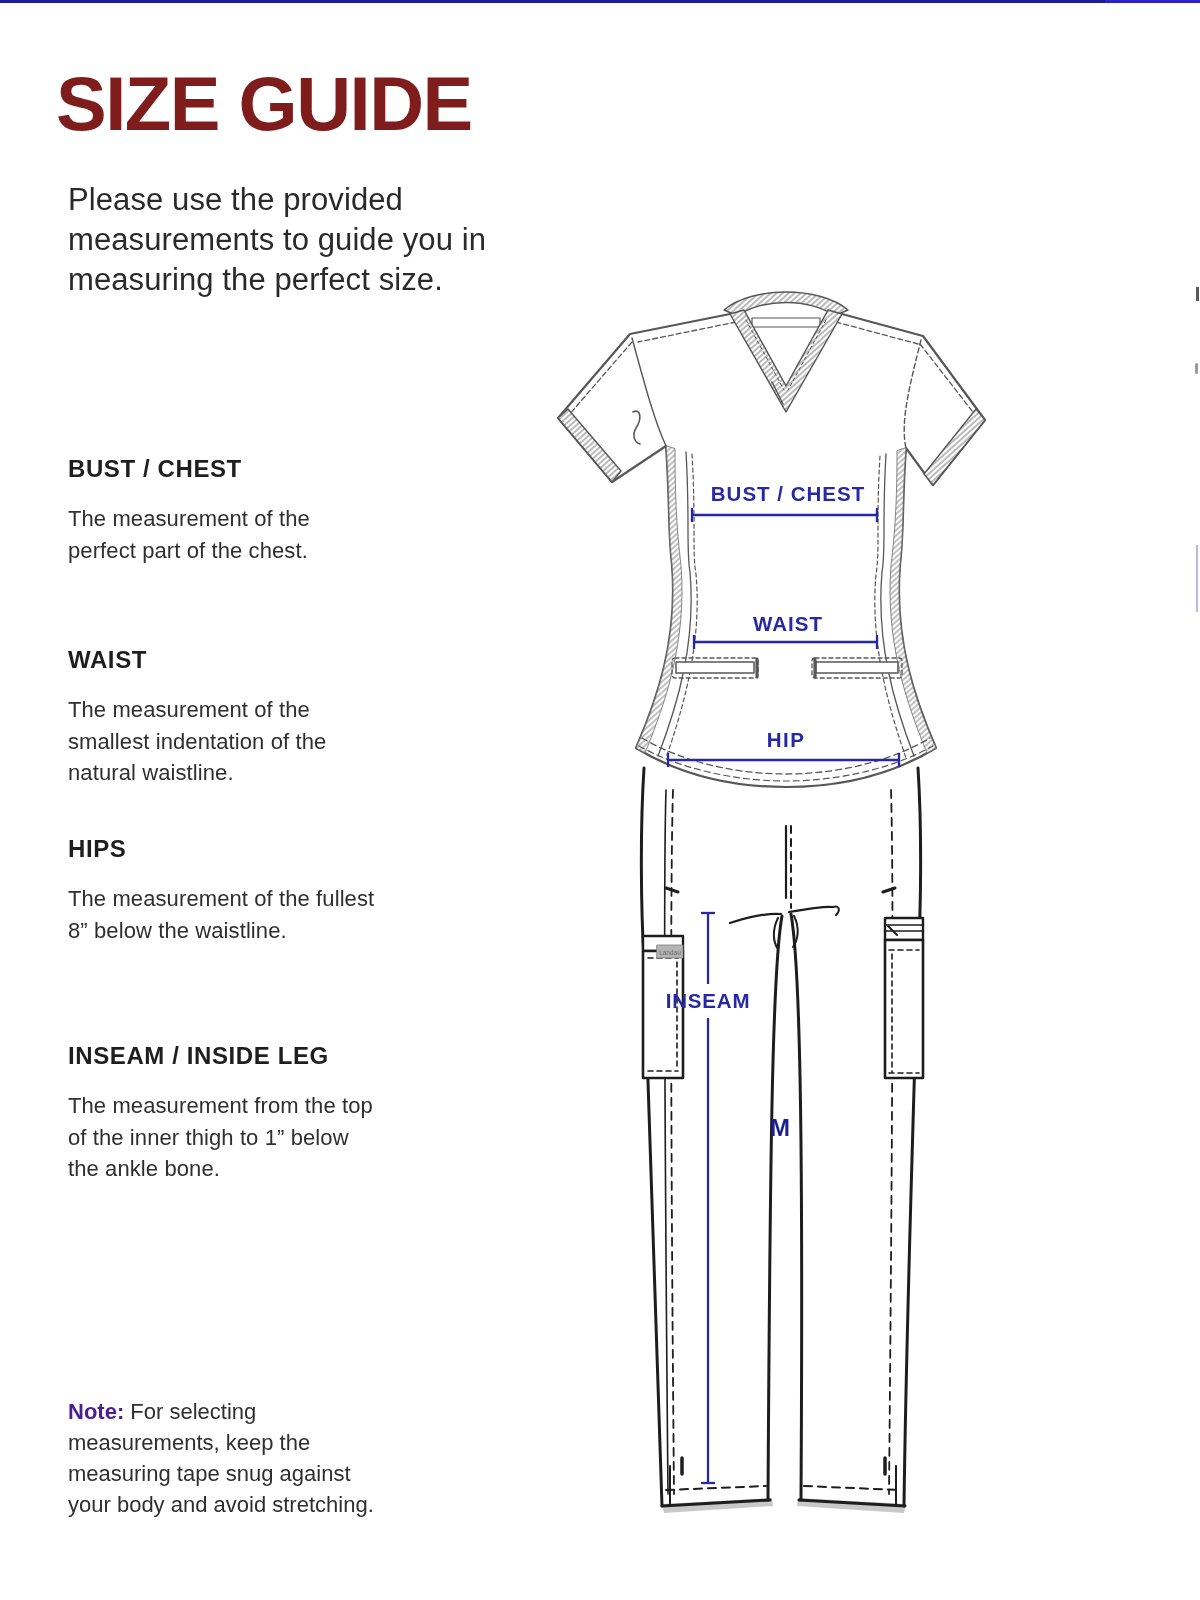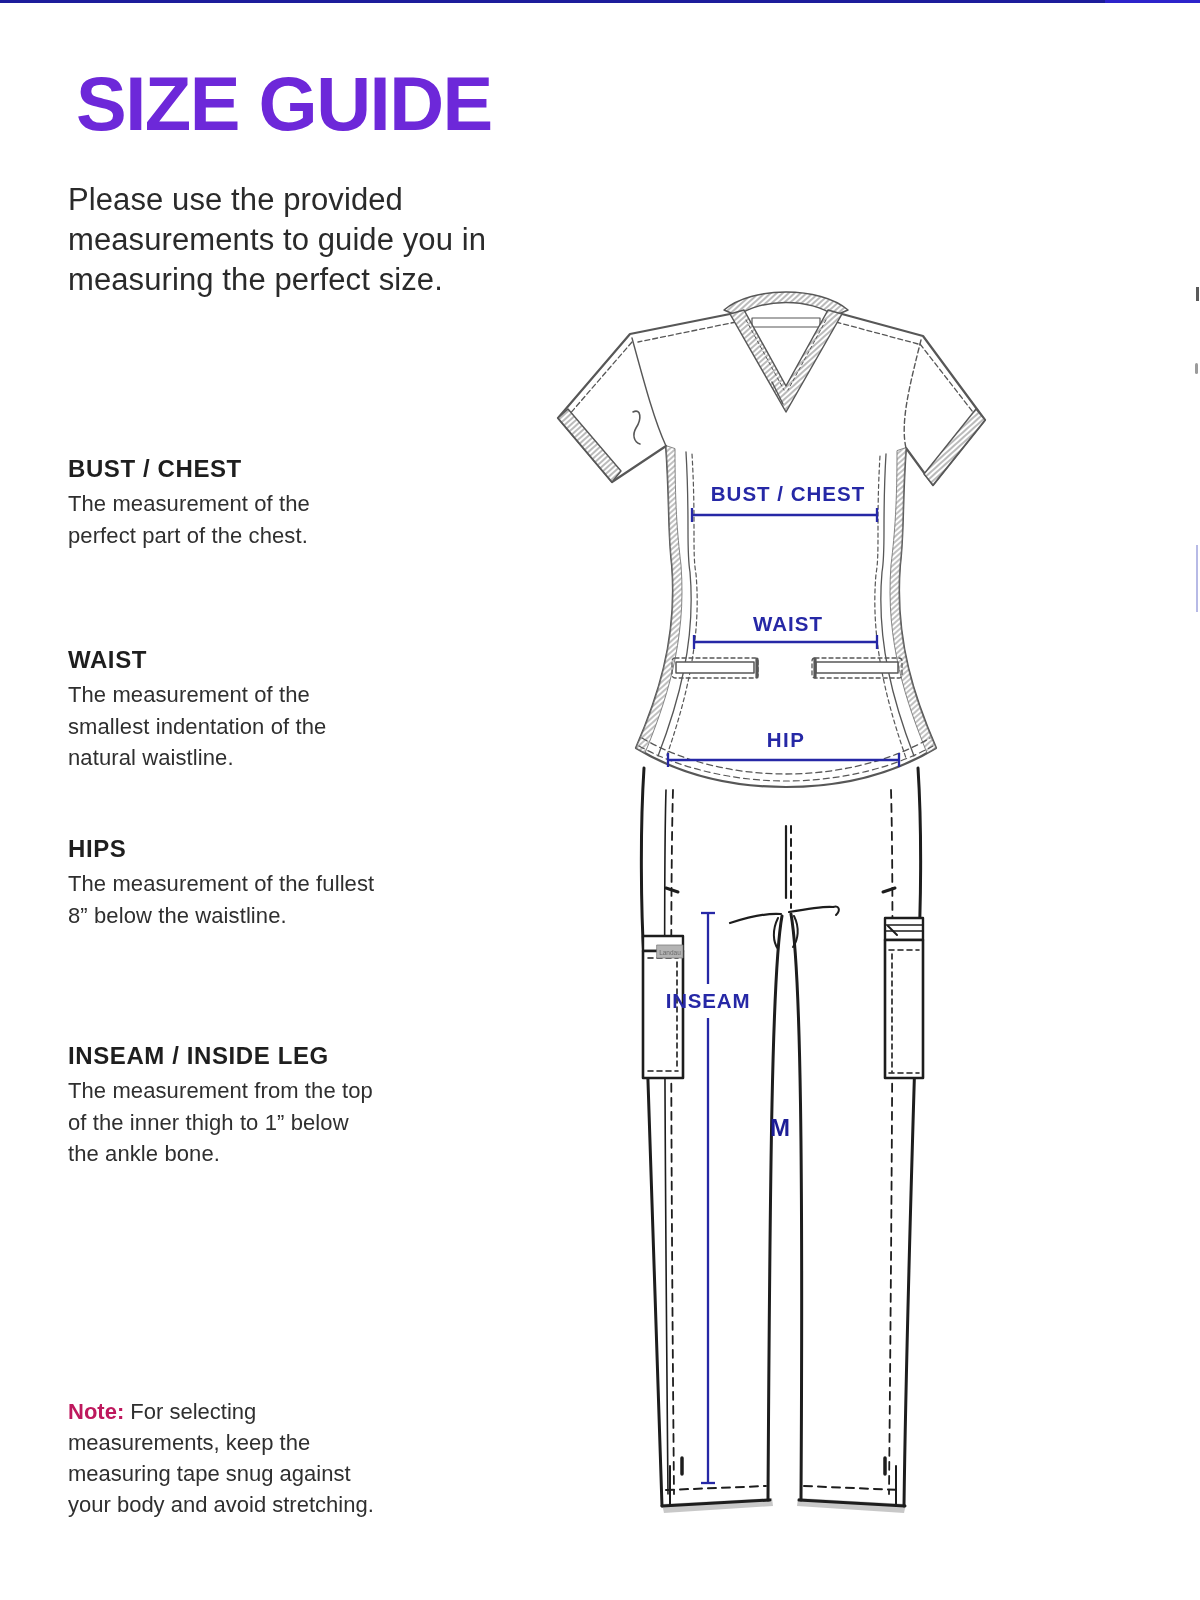--- a/index.html
+++ b/index.html
@@ -3,45 +3,45 @@
 <meta charset="utf-8">
 <style>
   * { margin:0; padding:0; box-sizing:border-box; }
   html,body { width:1200px; height:1600px; background:#ffffff; overflow:hidden; }
   body { position:relative; font-family:"Liberation Sans", sans-serif; color:#2e2e2e; }
 
   .top-border { position:absolute; top:0; left:0; height:3px; width:1105px; }
   .top-border-right { position:absolute; top:0; left:1105px; height:3px; width:95px; }
 
   .page-title {
-    position:absolute; left:76px; top:66px;
+    position:absolute; left:56px; top:66px;
     font-size:76px; font-weight:bold; letter-spacing:-1.5px;
-    color:#6d28d9; line-height:76px; white-space:nowrap;
+    color:#7f1d1d; line-height:76px; white-space:nowrap;
   }
   .intro {
     position:absolute; left:68px; top:180px;
     font-size:31px; line-height:40px; color:#2a2a2a; letter-spacing:0.1px;
   }
   .intro span, .sec-body span, .note span { display:block; }
 
   .section { position:absolute; left:68px; }
   .sec-heading {
     font-size:24px; font-weight:bold; color:#1e1e1e;
     letter-spacing:0.6px; line-height:28px; white-space:nowrap;
   }
   .sec-body {
-    margin-top:5px; font-size:22px; line-height:31.5px; color:#2f2f2f; letter-spacing:0.1px;
+    margin-top:20px; font-size:22px; line-height:31.5px; color:#2f2f2f; letter-spacing:0.1px;
   }
   .sec-bust   { top:455px; }
   .sec-waist  { top:646px; }
   .sec-hips   { top:835px; }
   .sec-inseam { top:1042px; }
 
   .note { position:absolute; left:68px; top:1396px; font-size:22px; line-height:31px; color:#2f2f2f; }
-  .note strong { font-weight:bold; color:#be185d; }
+  .note strong { font-weight:bold; color:#4c1d95; }
 
   .diagram-wrap { position:absolute; left:520px; top:270px; width:490px; height:1290px; }
 
   .edge-artifact { position:absolute; }
   .ea-1 { left:1196px; top:287px;  width:3px; height:14px; background:#5a5a5a; }
   .ea-2 { left:1195px; top:363px;  width:3px; height:11px; background:#9b9b9b; border-radius:2px; }
   .ea-3 { left:1196px; top:545px;  width:2px; height:67px; background:#b7bae6; }
 </style>
 </head>
 <body>

